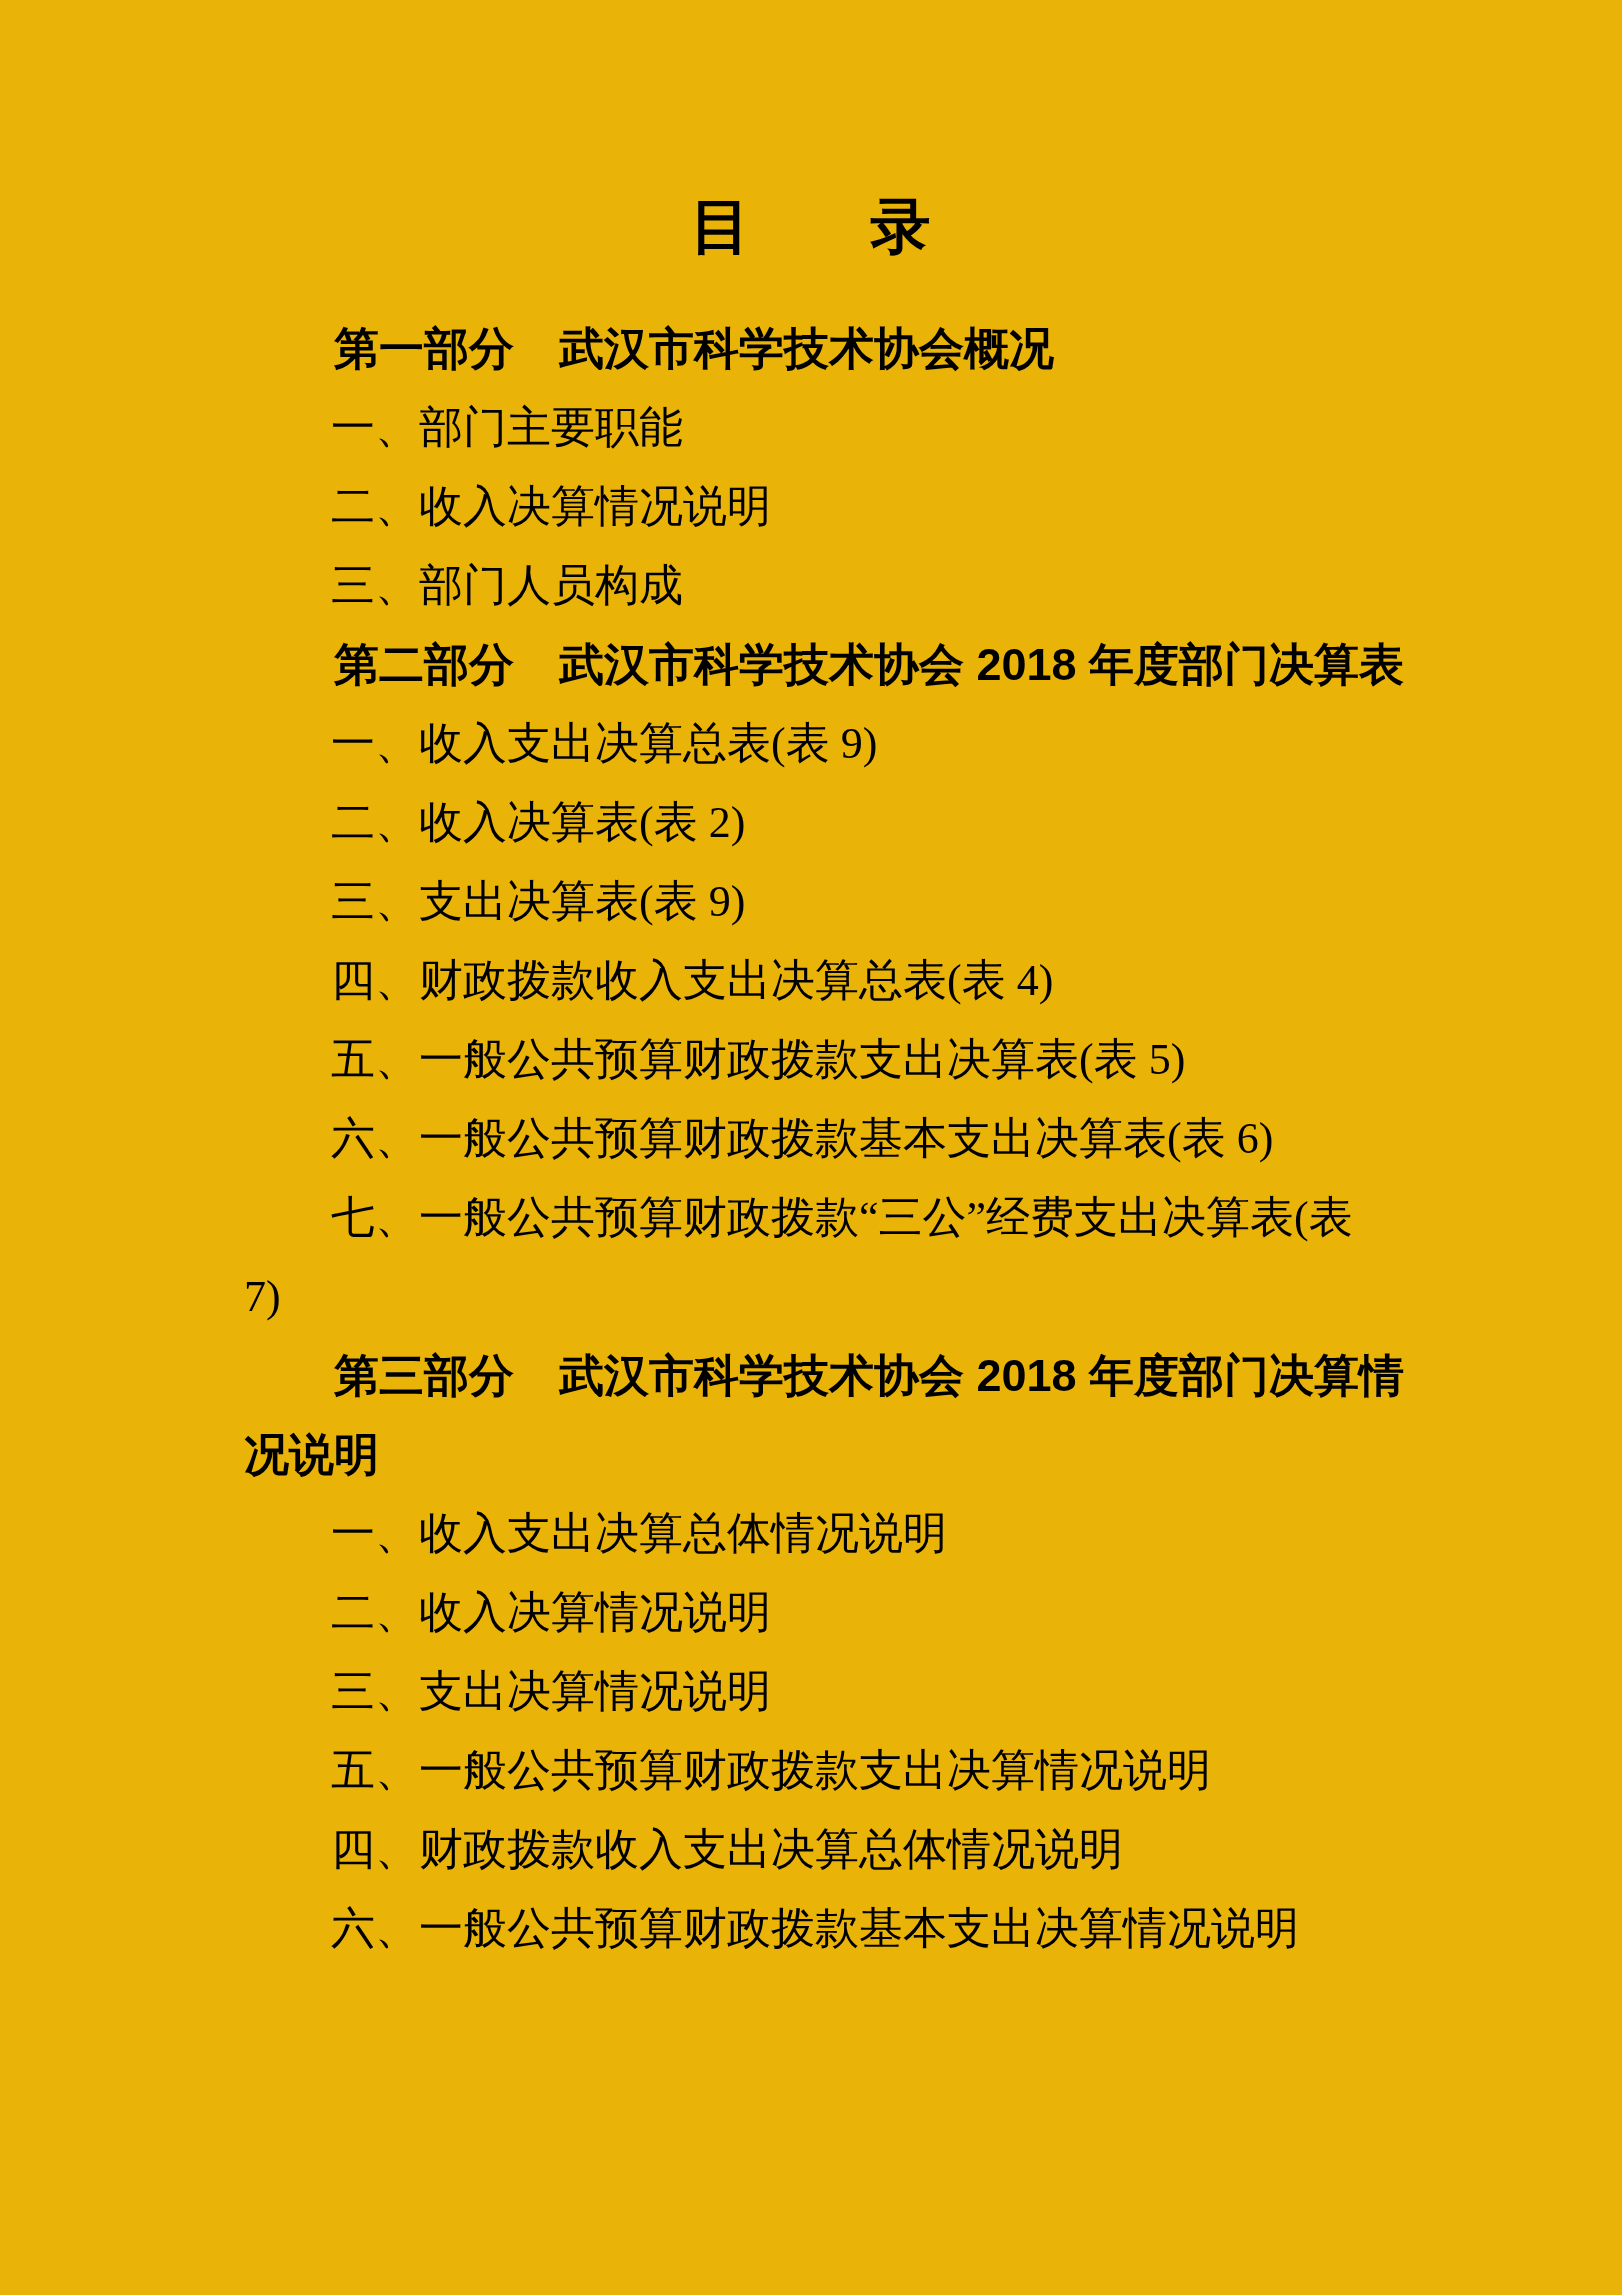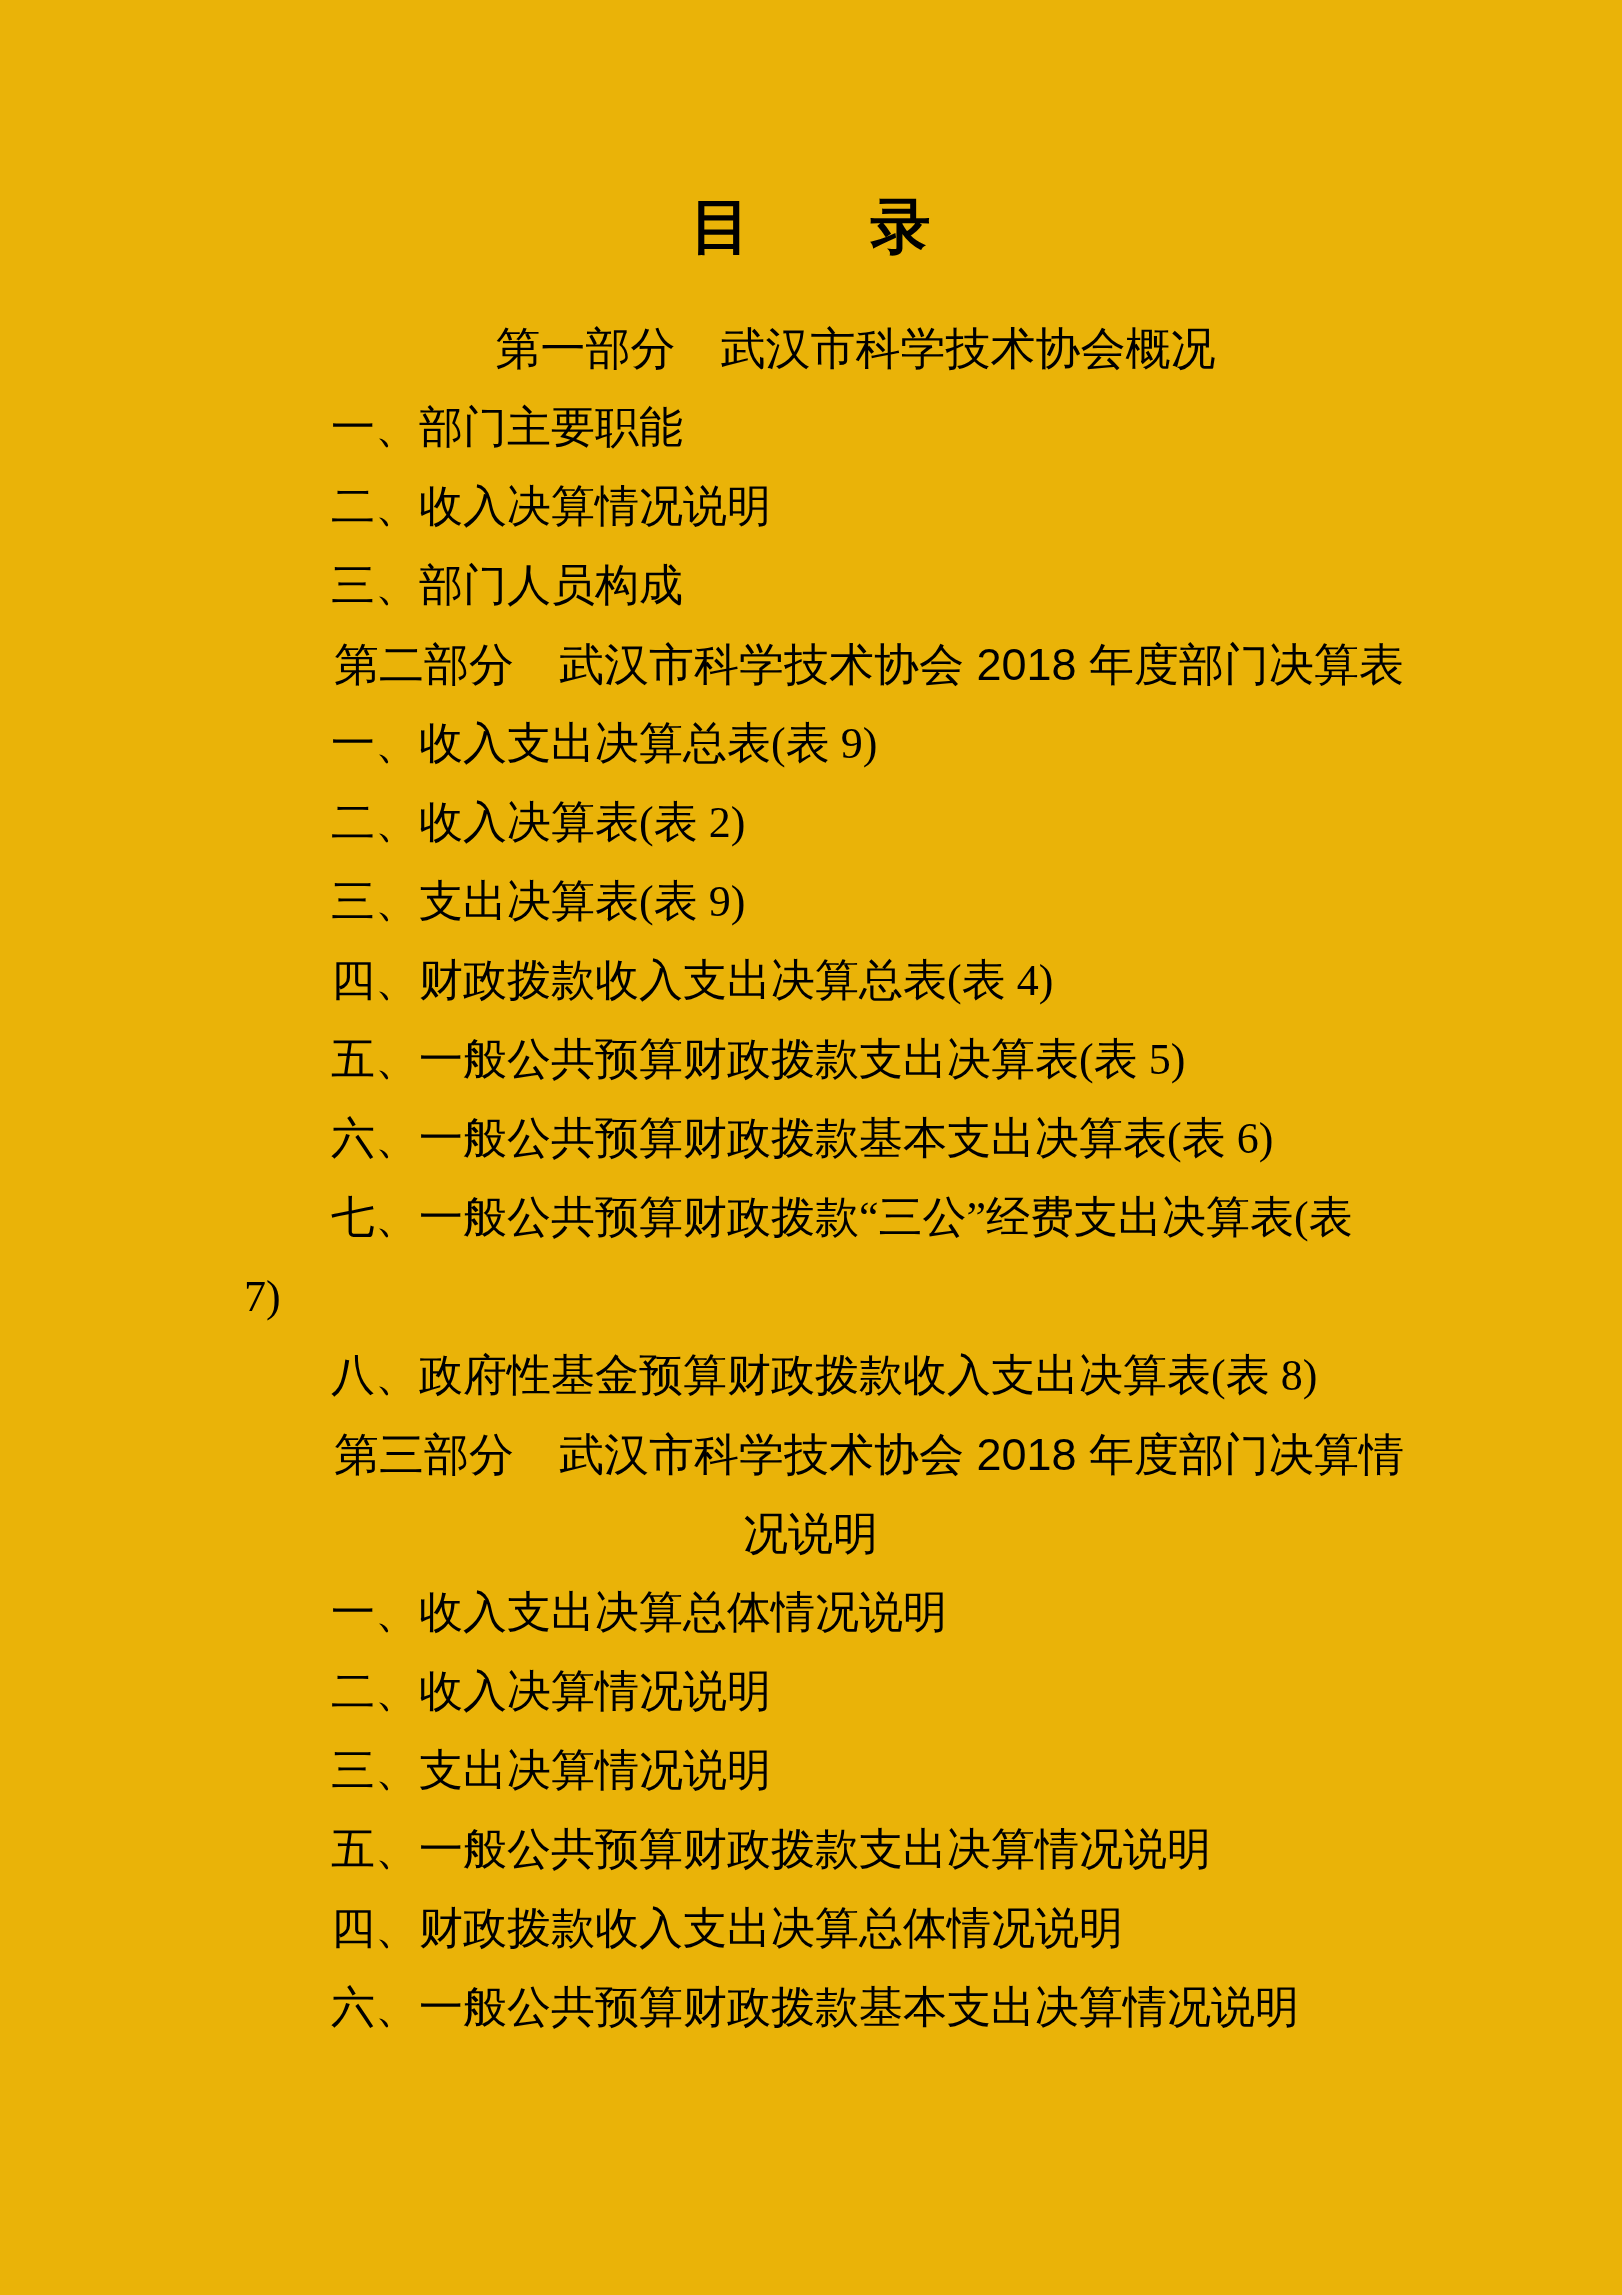--- a/index.html
+++ b/index.html
@@ -30,23 +30,22 @@
   .line{
     margin:0;
     font-family:"Liberation Serif","DejaVu Serif",serif;
     font-weight:normal;
     font-size:44px;
     line-height:79px;
     white-space:nowrap;
   }
   .line.part{
     font-family:"Liberation Sans","DejaVu Sans",sans-serif;
-    font-weight:normal;
+    font-weight:bold;
     font-size:45px;
-    text-align:center;
   }
   .line.indent{padding-left:87px;}
   .line.part.indent{padding-left:90px;}
 </style>
 </head>
 <body>
 
 <div class="page">
   <div class="content">
 
@@ -59,21 +58,20 @@
 
     <p class="line part indent">第二部分　武汉市科学技术协会 2018 年度部门决算表</p>
     <p class="line item indent">一、收入支出决算总表(表 9)</p>
     <p class="line item indent">二、收入决算表(表 2)</p>
     <p class="line item indent">三、支出决算表(表 9)</p>
     <p class="line item indent">四、财政拨款收入支出决算总表(表 4)</p>
     <p class="line item indent">五、一般公共预算财政拨款支出决算表(表 5)</p>
     <p class="line item indent">六、一般公共预算财政拨款基本支出决算表(表 6)</p>
     <p class="line item indent">七、一般公共预算财政拨款“三公”经费支出决算表(表</p>
     <p class="line item">7)</p>
-    <p class="line item indent">八、政府性基金预算财政拨款收入支出决算表(表 8)</p>
 
     <p class="line part indent">第三部分　武汉市科学技术协会 2018 年度部门决算情</p>
     <p class="line part">况说明</p>
     <p class="line item indent">一、收入支出决算总体情况说明</p>
     <p class="line item indent">二、收入决算情况说明</p>
     <p class="line item indent">三、支出决算情况说明</p>
     <p class="line item indent">五、一般公共预算财政拨款支出决算情况说明</p>
     <p class="line item indent">四、财政拨款收入支出决算总体情况说明</p>
     <p class="line item indent">六、一般公共预算财政拨款基本支出决算情况说明</p>
 

